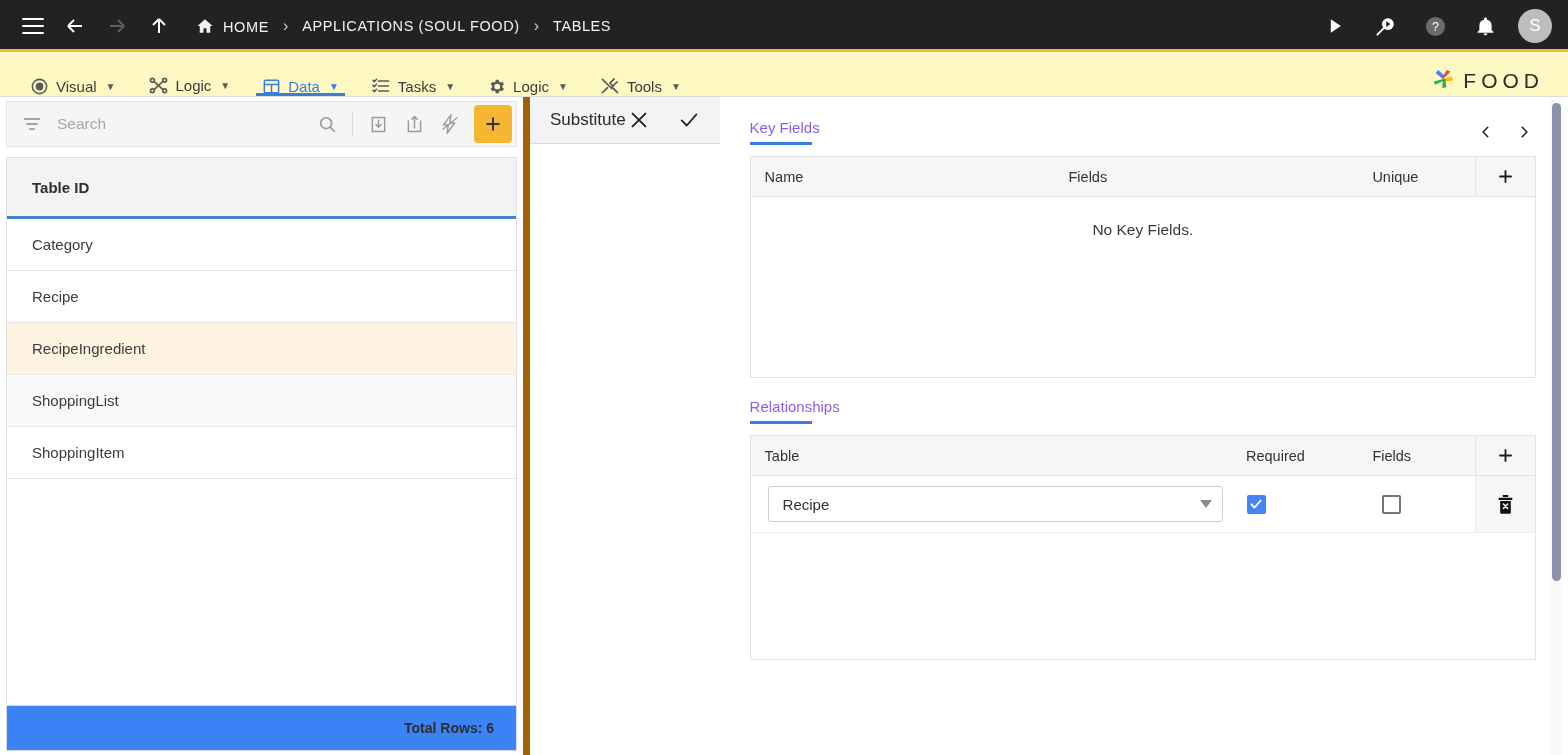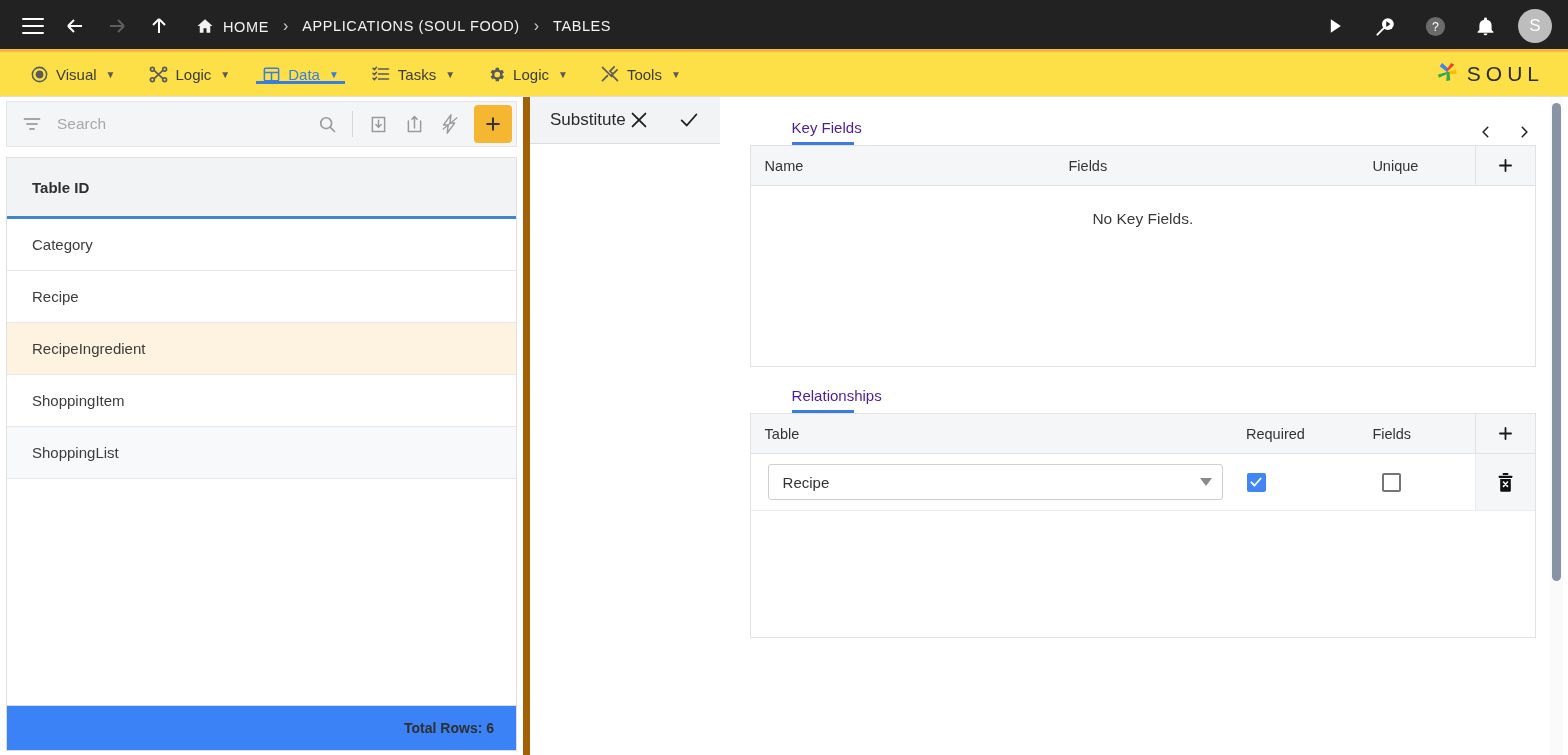--- a/index.html
+++ b/index.html
@@ -32,21 +32,21 @@
   .home-ico { display:flex; align-items:center; }
   .tb-right { margin-left: auto; display: flex; align-items: center; gap: 16px; }
   .avatar {
     width: 34px; height: 34px; border-radius: 50%; background: #bdbdbd;
     color: #ffffff; font-size: 17px; display: flex; align-items: center; justify-content: center;
     cursor: pointer;
   }
 
   
   .menubar {
-    height: 45px; flex: 0 0 45px; background: #fde047; display: flex; align-items: center;
+    height: 45px; flex: 0 0 45px; background: #fef9c3; display: flex; align-items: flex-end;
     padding: 0 8px 0 14px; border-bottom: 1px solid #dddddd; position: relative;
   }
   .menu-item {
     display: flex; align-items: center; gap: 7px; padding: 0 16px; cursor: pointer;
     font-size: 15px; color: #3b3b3b; position: relative;
   }
   .menu-item .m-ico { display: flex; align-items: center; color: #5a5a5a; }
   .menu-item .caret { font-size: 10px; margin-left: 2px; color: #5a5a5a; }
   .menu-item.active { color: #3b7ddd; }
   .menu-item.active .m-ico, .menu-item.active .caret { color: #3b7ddd; }
@@ -106,28 +106,28 @@
     padding: 0 18px 0 20px; border-bottom: 1px solid #dcdcdc;
   }
   .main-title { font-size: 17px; color: #2b2b2b; }
   .main-head-actions { margin-left: auto; display: flex; align-items: center; gap: 24px; }
   .mh-btn { width: 26px; height: 26px; display: flex; align-items: center; justify-content: center;
             color: #1f1f1f; cursor: pointer; }
   .main-scroll { flex: 1 1 auto; overflow: hidden; padding: 0 32px 0 30px; position: relative; min-height: 0; }
 
   .section-tabrow { display: flex; align-items: center; padding-top: 22px; }
   .section-tab {
-    font-size: 15px; color: #4c1d95; padding-bottom: 9px; position: relative; cursor: pointer; margin-left: 42px;
+    font-size: 15px; color: #8b5cf6; padding-bottom: 9px; position: relative; cursor: pointer;
   }
   .section-tab::after { content: ''; position: absolute; left: 0; width: 62px; bottom: 0; height: 3px; background: #3b7ddd; }
   .tab-nav { margin-left: auto; display: flex; gap: 14px; }
   .tab-nav div { width: 24px; height: 24px; display: flex; align-items: center; justify-content: center;
                  color: #222; cursor: pointer; font-size: 17px; }
 
-  .grid-box { border: 1px solid #e2e2e2; margin-top: 0; background: #fff; }
+  .grid-box { border: 1px solid #e2e2e2; margin-top: 11px; background: #fff; }
   .grid-head {
     height: 40px; background: #f5f6f7; display: flex; align-items: center;
     border-bottom: 1px solid #e2e2e2; font-size: 14.5px; color: #333;
   }
   .gh-cell { padding-left: 14px; }
   .gh-plus {
     width: 60px; flex: 0 0 60px; height: 39px; display: flex; align-items: center; justify-content: center;
     border-left: 1px solid #e2e2e2; cursor: pointer; color: #1a1a1a; margin-left: auto;
   }
   .grid-empty { height: 180px; display: flex; align-items: flex-start; justify-content: center;
@@ -306,21 +306,21 @@
     <div class="brand">
       <span>
         <svg width="26" height="26" viewBox="0 0 32 32">
           <path d="M16 16L7 9l3-4 8 7z" fill="#4285F4"></path>
           <path d="M16 16l11-3 1 5-11 1z" fill="#FBBC05"></path>
           <path d="M16 16l-1 11 5-1-1-10z" fill="#34A853"></path>
           <path d="M16 16l9-9-4-2-6 9z" fill="#EA4335"></path>
           <path d="M16 16L5 19l1 4 11-5z" fill="#34A853"></path>
           </svg>
       </span>
-      <span class="brand-text">SOUL</span>
+      <span class="brand-text">FOOD</span>
     </div>
   </div>
 
   <div class="body">
 
     <div class="sidebar">
 
       <div class="search-bar">
         <div class="filter-ico">
           <svg width="20" height="20" viewBox="0 0 24 24" fill="none" stroke="currentColor" stroke-width="2" stroke-linecap="round">
@@ -365,25 +365,25 @@
         <div class="list-rows">
           <div class="list-row">
             <span>Category</span>
           </div>
           <div class="list-row">
             <span>Recipe</span>
           </div>
           <div class="list-row sel">
             <span>RecipeIngredient</span>
           </div>
+          <div class="list-row alt">
+            <span>ShoppingList</span>
+          </div>
           <div class="list-row">
             <span>ShoppingItem</span>
-          </div>
-          <div class="list-row alt">
-            <span>ShoppingList</span>
           </div>
         </div>
       </div>
 
       <div class="sidebar-footer">Total Rows: 6</div>
     </div>
 
     <div class="main">
 
       <div class="main-head">

